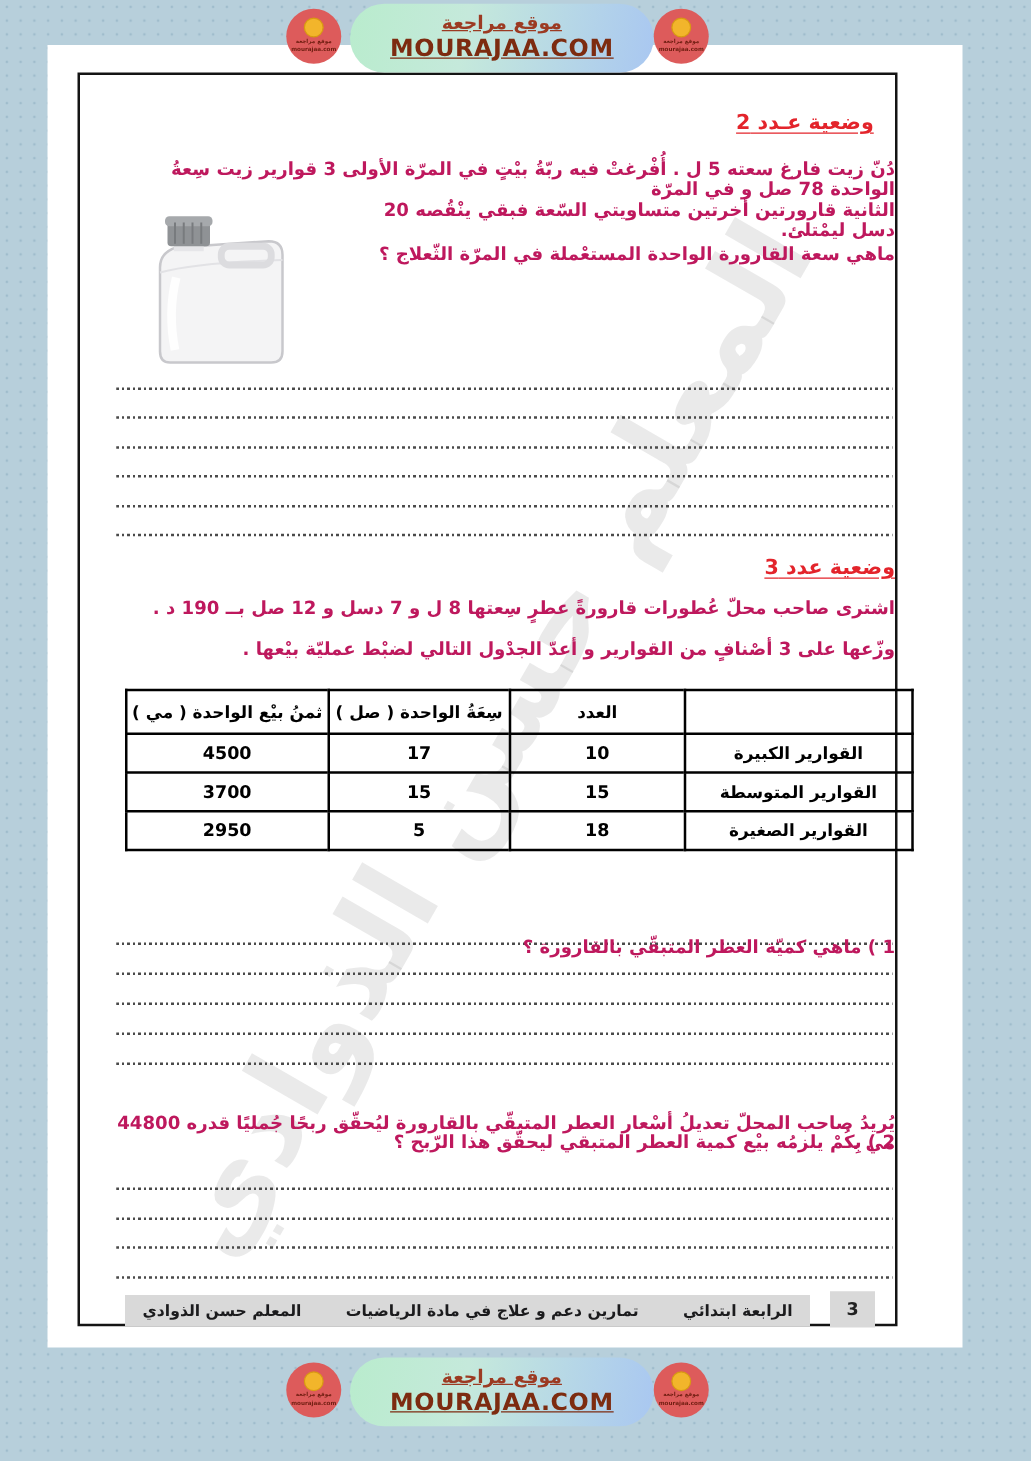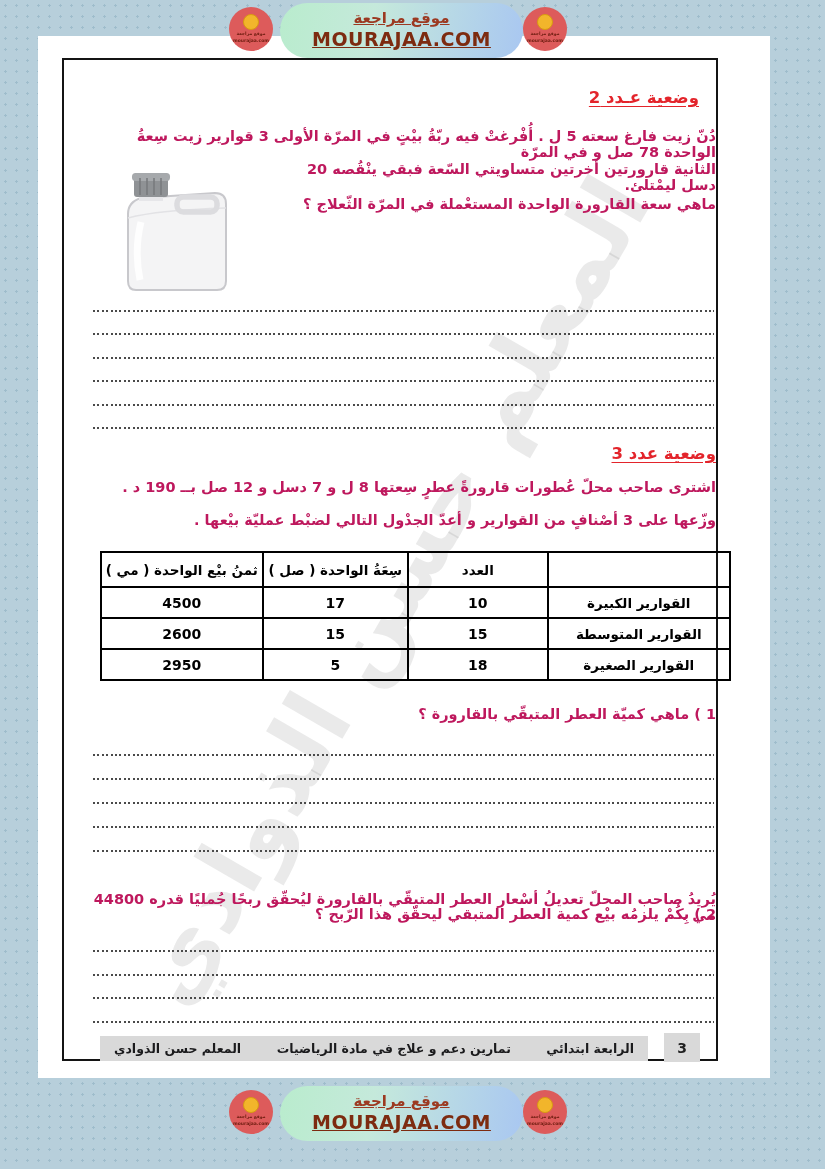--- a/index.html
+++ b/index.html
@@ -138,32 +138,32 @@
   <tr>
     <td class="lbl">القوارير الكبيرة</td>
     <td>10</td>
     <td>17</td>
     <td>4500</td>
   </tr>
   <tr>
     <td class="lbl">القوارير المتوسطة</td>
     <td>15</td>
     <td>15</td>
-    <td>2600</td>
+    <td>3700</td>
   </tr>
   <tr>
     <td class="lbl">القوارير الصغيرة</td>
     <td>18</td>
     <td>5</td>
     <td>2950</td>
   </tr>
 </tbody>
   </table>
 
-<div class="txt q-line" style="top:706px;text-align:right;">1 ) ماهي كميّة العطر المتبقّي بالقارورة ؟</div>
+<div class="txt q-line" style="top:750px;text-align:right;">1 ) ماهي كميّة العطر المتبقّي بالقارورة ؟</div>
 <div class="txt q-line" style="top:891px;">يُريدُ صاحب المحلّ تعديلُ أسْعار العطر المتبقّي بالقارورة ليُحقّق ربحًا جُمليًا قدره 44800 مي .</div>
 <div class="txt q-line" style="top:906px;text-align:right;">2 ) بِكُمْ يلزمُه بيْع كمية العطر المتبقي ليحقّق هذا الرّبح ؟</div>
 
 <div class="footer-bar">
   <span>المعلم حسن الذوادي</span>
   <span>تمارين دعم و علاج في مادة الرياضيات</span>
   <span>الرابعة ابتدائي</span>
 </div>
 <div class="page-num">3</div>
 

